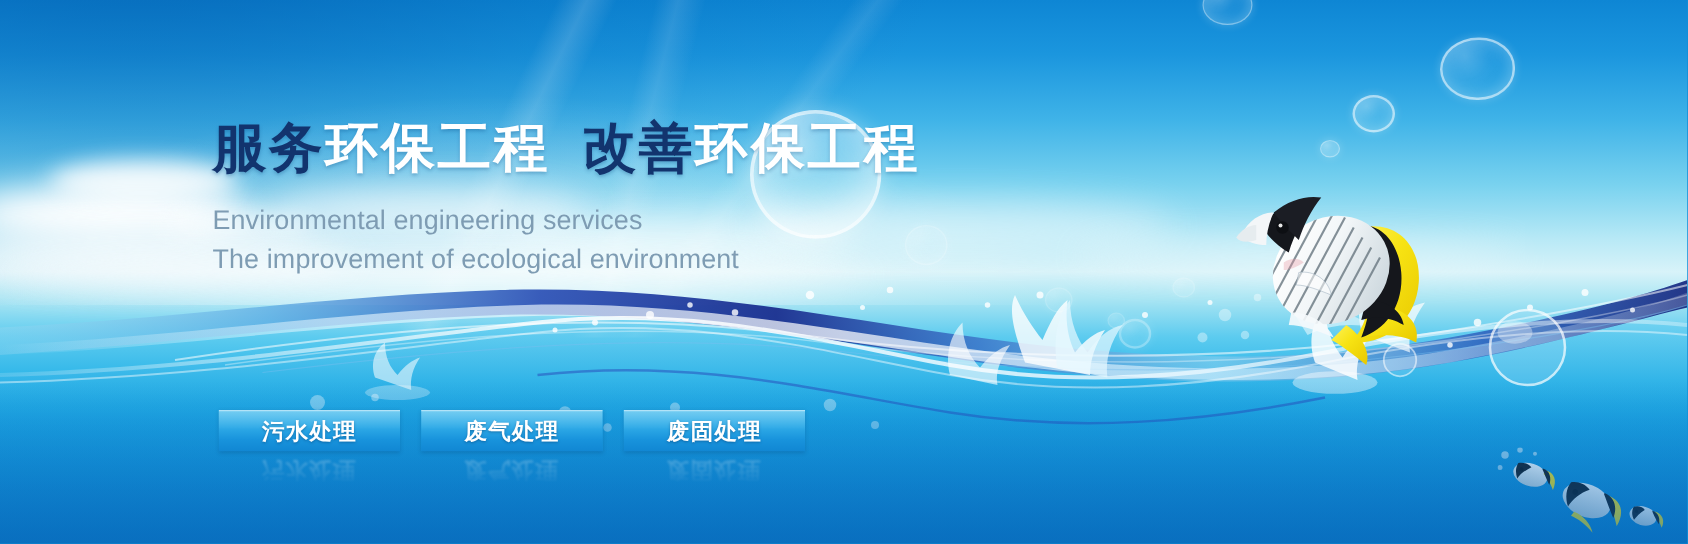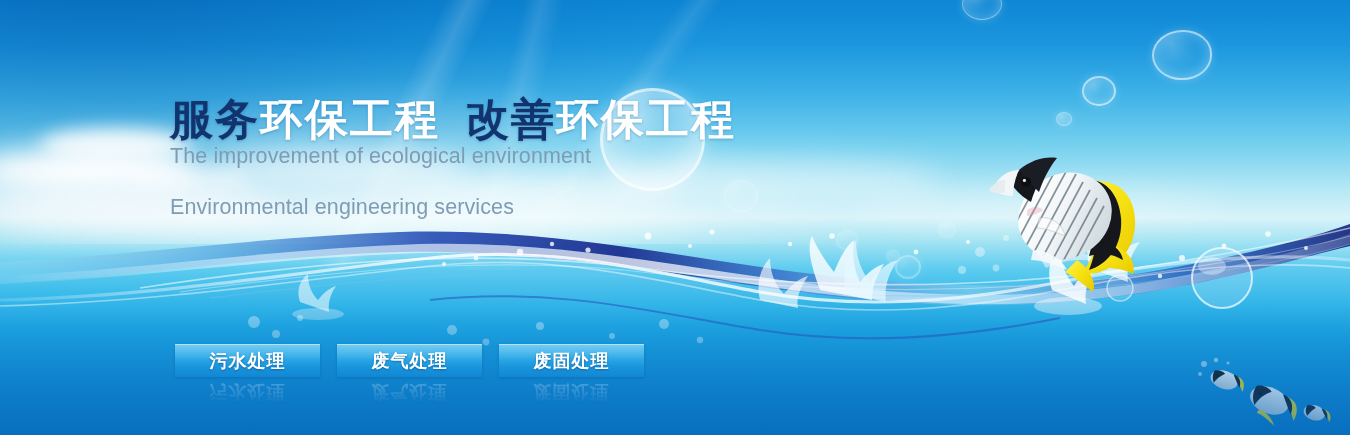--- a/index.html
+++ b/index.html
@@ -78,21 +78,21 @@
   .subline {
     font-size:21.5px; color:#7e9cb3; line-height:1.45; letter-spacing:.1px;
     white-space:nowrap; font-weight:400;
   }
   #sub1 { margin-top:20px; }
 
   
   .waveLayer { position:absolute; left:0; top:0; width:1350px; height:435px; pointer-events:none; }
 
   
-  #btn-row { position:absolute; left:175px; top:344px; display:flex; gap:17px; }
+  #btn-row { position:absolute; left:175px; top:328px; display:flex; gap:17px; }
   .btn-wrap { position:relative; width:145px; }
   .svc-btn {
     position:relative; width:145px; height:33px;
     display:flex; align-items:center; justify-content:center;
     border:none; cursor:pointer;
     background:linear-gradient(180deg,#4fc0ef 0%, #2eaae7 42%, #1893dc 72%, #1187d3 100%);
     box-shadow:inset 0 1px 0 rgba(255,255,255,.45), 0 1px 3px rgba(0,60,110,.25);
     color:#fff; font-size:18px; font-weight:bold; letter-spacing:1px;
     text-shadow:0 1px 2px rgba(0,50,100,.45);
     font-family:"Liberation Sans","DejaVu Sans",sans-serif;
@@ -149,22 +149,22 @@
   <div class="bubble thin" style="left:886px; top:250px; width:14px; height:13px; opacity:.5;"></div>
   <div class="bubble" style="left:895px; top:255px; width:26px; height:24px; opacity:.55;"></div>
   <div class="bubble thin" style="left:938px; top:222px; width:18px; height:16px; opacity:.5;"></div>
 
   <div class="bubble big" style="left:600px; top:88px; width:105px; height:103px;"></div>
 
   <div id="headline-block">
     <div class="headline">
       <span class="hl-dark">服务</span><span class="hl-light">环保工程</span><span class="hl-gap"></span><span class="hl-dark">改善</span><span class="hl-light">环保工程</span>
     </div>
+    <div class="subline" id="sub1">Environmental engineering services</div>
     <div class="subline">The improvement of ecological environment</div>
-    <div class="subline" id="sub1">Environmental engineering services</div>
   </div>
 
   <svg class="waveLayer" viewBox="0 0 1350 435" preserveAspectRatio="none">
     <defs>
       <linearGradient id="ribbonA" x1="0" y1="0" x2="1" y2="0">
         <stop offset="0%" stop-color="#9fd9f2" stop-opacity=".30"></stop>
         <stop offset="16%" stop-color="#5aa8e2" stop-opacity=".72"></stop>
         <stop offset="32%" stop-color="#2a4fb5" stop-opacity=".92"></stop>
         <stop offset="46%" stop-color="#1b2f8f" stop-opacity=".95"></stop>
         <stop offset="58%" stop-color="#3a6fc6" stop-opacity=".80"></stop>

